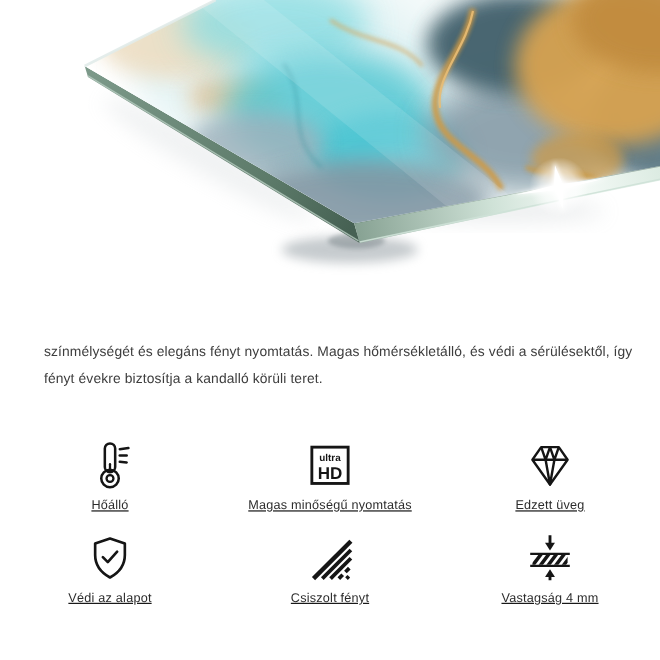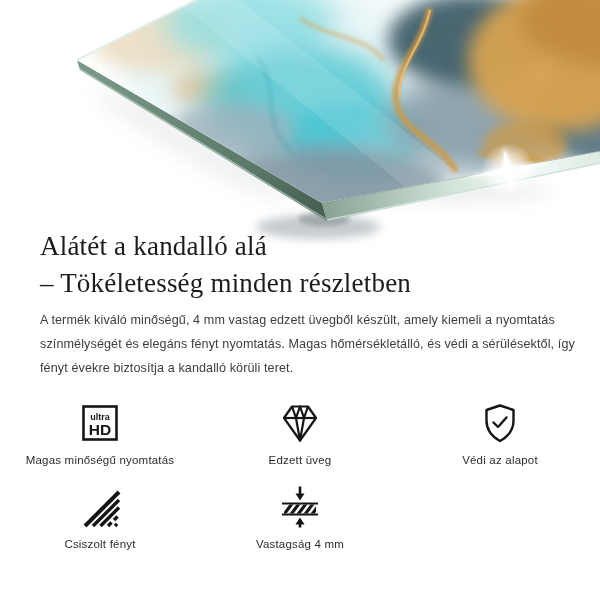--- a/index.html
+++ b/index.html
@@ -7,21 +7,21 @@
         font-family:"Liberation Sans",sans-serif;}
   .hero{position:absolute;top:0;left:0;width:600px;height:250px;}
   .heading{position:absolute;left:40px;top:228px;
            font-family:"Liberation Serif","DejaVu Serif",serif;
            font-size:27px;line-height:37px;color:#1c1c1c;letter-spacing:.2px;}
   .para{position:absolute;left:40px;top:308px;font-size:12.6px;line-height:24px;
         color:#3d3d3d;letter-spacing:.1px;}
   .para div{white-space:nowrap;}
   .features{position:absolute;left:0;top:399px;width:600px;display:grid;
             grid-template-columns:200px 200px 200px;row-gap:17px;}
-  .feature{display:flex;flex-direction:column;align-items:center;}
+  .feature{display:flex;flex-direction:column;align-items:center;text-decoration:underline;}
   .icon-wrap{height:48px;display:flex;align-items:center;justify-content:center;}
   .feature-label{margin-top:7px;font-size:11.5px;color:#2c2c2c;letter-spacing:.2px;}
   .ico{display:block;}
 </style>
 </head>
 <body>
 
 <div class="page">
 
   <svg class="hero" viewBox="0 0 600 250">
@@ -101,33 +101,44 @@
       <line x1="77" y1="60" x2="196" y2="0" stroke="#e2ecea" stroke-width="2.5" opacity="0.9"></line>
     </g>
 
     <g transform="translate(508,170) rotate(-10)">
       <circle cx="0" cy="0" r="27" fill="url(#glow)"></circle>
       <polygon points="-46,0 -5,-3 0,-24 5,-3 46,0 5,3 0,24 -5,3" fill="#ffffff" filter="url(#b2)"></polygon>
       <polygon points="-40,0 -4,-2.4 0,-20 4,-2.4 40,0 4,2.4 0,20 -4,2.4" fill="#ffffff"></polygon>
     </g>
   </svg>
 
-  <div class="heading">
-    <div>Alátét a kandalló alá</div>
-    <div>– Tökéletesség minden részletben</div>
-  </div>
 
   <div class="para">
-    <div>A termék kiváló minőségű, 4 mm vastag edzett üvegből készült, amely kiemeli a nyomtatás</div>
     <div>színmélységét és elegáns fényt nyomtatás. Magas hőmérsékletálló, és védi a sérülésektől, így</div>
     <div>fényt évekre biztosítja a kandalló körüli teret.</div>
   </div>
 
   <div class="features">
 
+    <div class="feature">
+      <div class="icon-wrap">
+        <svg class="ico" width="46" height="46" viewBox="0 0 44 44">
+          <g fill="none" stroke="#151515" stroke-width="2.2" stroke-linecap="round">
+            <rect x="17.5" y="3" width="9" height="25" rx="4.5"></rect>
+            <circle cx="22" cy="33.5" r="7.6"></circle>
+            <circle cx="22" cy="33.5" r="3" stroke-width="2"></circle>
+            <line x1="22" y1="21" x2="22" y2="26.5" stroke-width="2"></line>
+            <line x1="30.5" y1="8" x2="38" y2="7"></line>
+            <line x1="30.5" y1="13.5" x2="36.5" y2="13.5"></line>
+            <line x1="30.5" y1="19" x2="36.5" y2="19.5"></line>
+          </g>
+        </svg>
+      </div>
+      <div class="feature-label">Hőálló</div>
+    </div>
 
     <div class="feature">
       <div class="icon-wrap">
         <svg class="ico" width="44" height="44" viewBox="0 0 44 44">
           <rect x="5.5" y="5.5" width="33" height="33" fill="none" stroke="#151515" stroke-width="2.6"></rect>
           <text x="22" y="18.5" text-anchor="middle" font-family="Liberation Sans, sans-serif" font-size="9" font-weight="bold" fill="#151515">ultra</text>
           <text x="22" y="34" text-anchor="middle" font-family="Liberation Sans, sans-serif" font-size="15.5" font-weight="bold" fill="#151515">HD</text>
         </svg>
       </div>
       <div class="feature-label">Magas minőségű nyomtatás</div>

